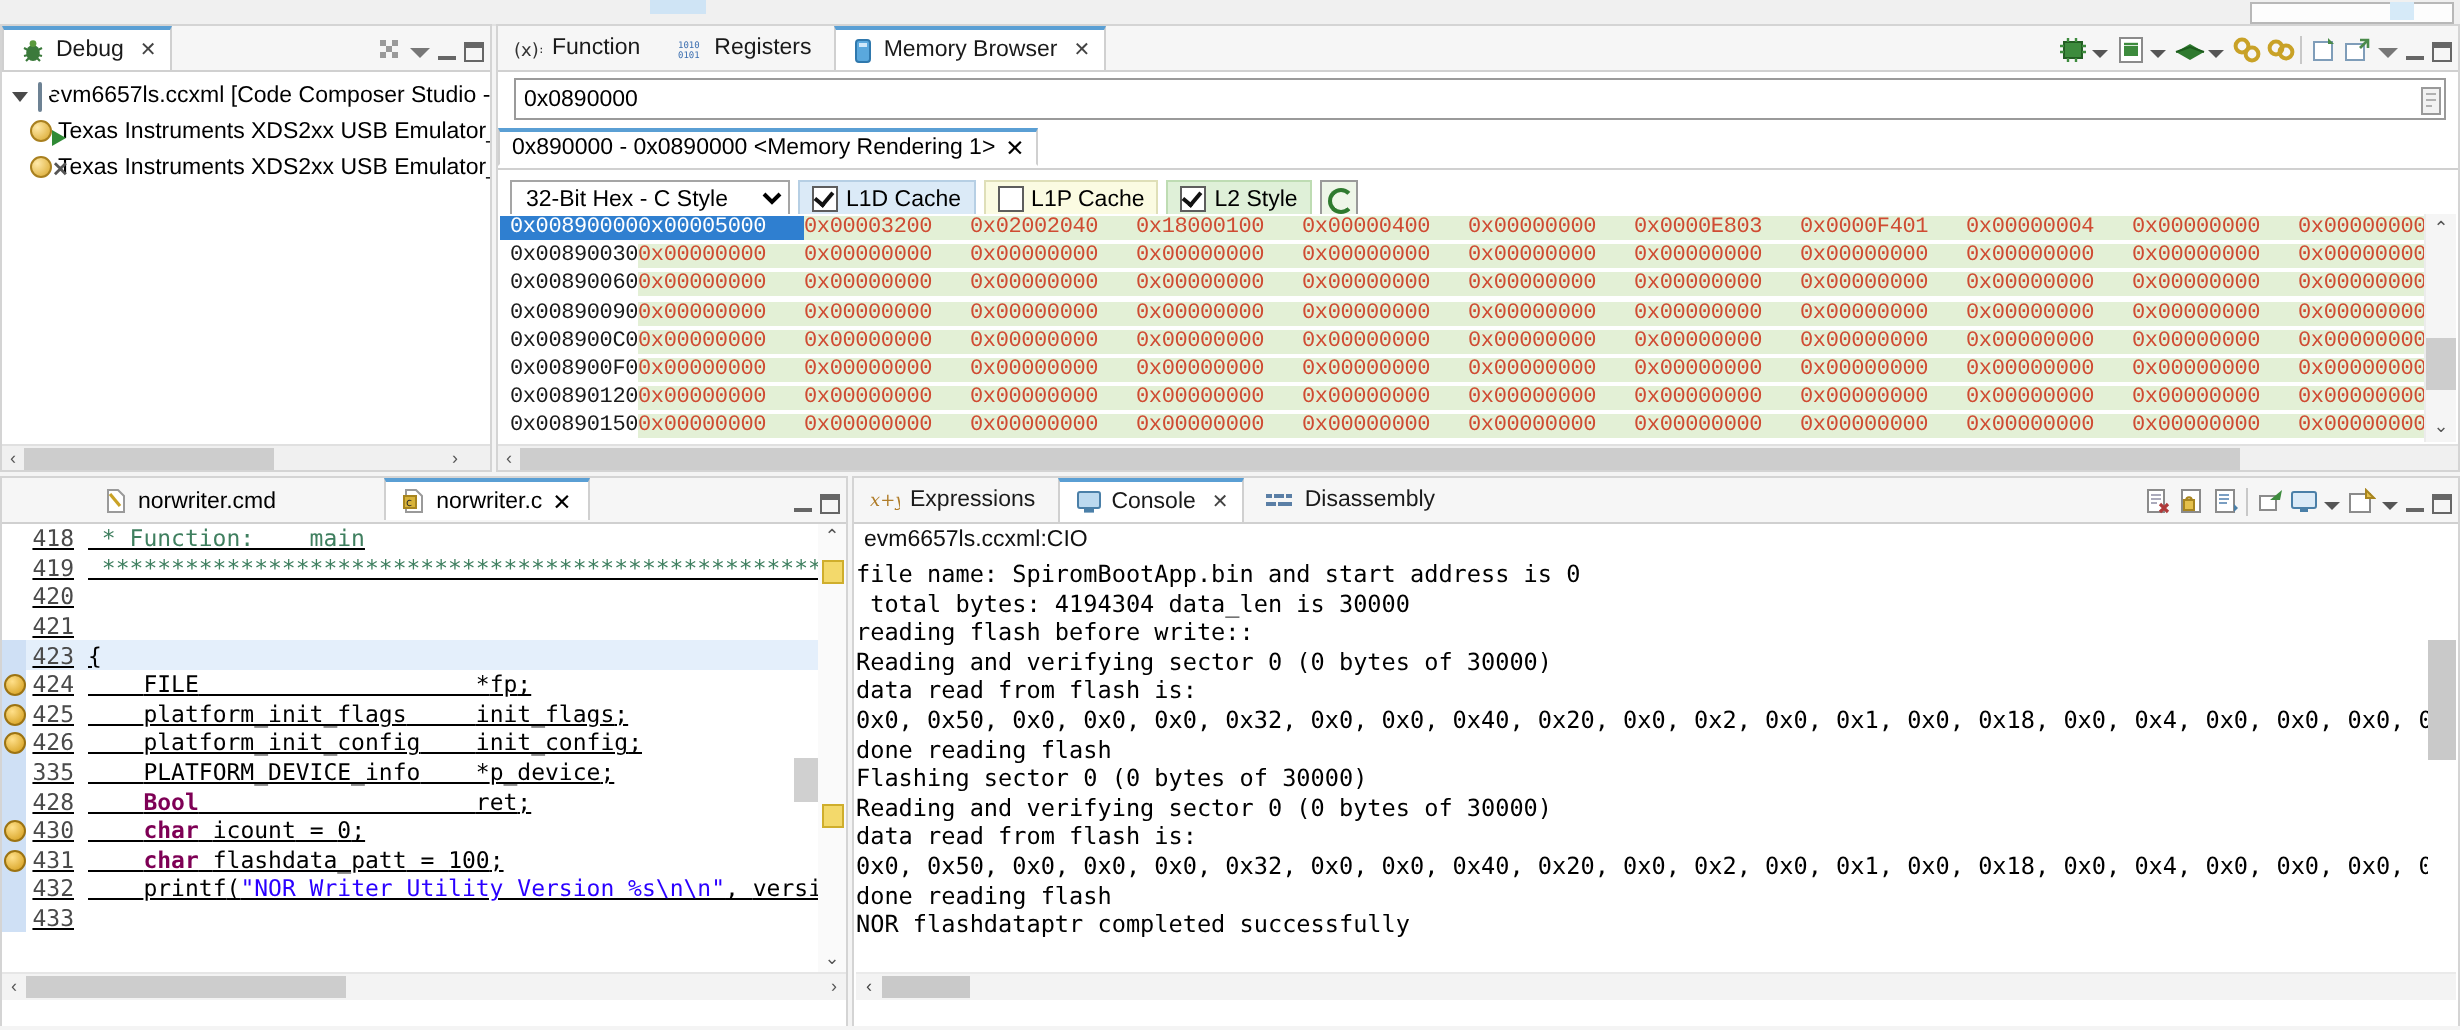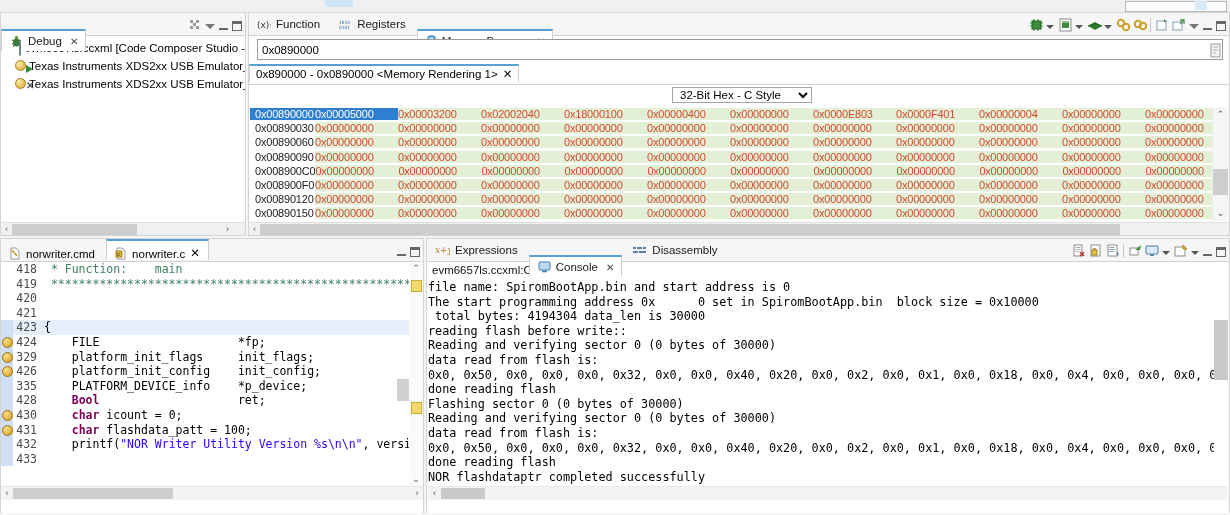--- a/index.html
+++ b/index.html
@@ -16,21 +16,21 @@
   .topstrip{position:absolute;left:0;top:0;width:1230px;height:12px;background:#f0f0f0;border-bottom:1px solid #e2e2e2;}
   .topstrip .ghost{position:absolute;top:0;left:325px;width:28px;height:7px;background:#cfe4f5;}
   .topstrip .ghost2{position:absolute;top:1px;left:1125px;width:100px;height:9px;border:1px solid #b8b8b8;background:#fdfdfd;}
   .topstrip .ghost3{position:absolute;top:1px;left:1195px;width:12px;height:9px;background:#d6eaf8;}
 
   
   .panel{position:absolute;background:#fff;border:1px solid #d4d4d4;box-sizing:border-box;}
   .tabbar{position:relative;height:23px;background:#f6f6f6;border-bottom:1px solid #d0d0d0;box-sizing:border-box;}
   .tab{display:inline-flex;align-items:center;height:22px;padding:0 8px;font-size:11.5px;color:#1a1a1a;
        box-sizing:border-box;gap:5px;vertical-align:top;position:relative;}
-  .tab.active{background:#ffffff;border-left:1px solid #d0d0d0;border-right:1px solid #d0d0d0;border-top:2px solid #5a9fd4;margin-top:16px;}
+  .tab.active{background:#ffffff;border-left:1px solid #d0d0d0;border-right:1px solid #d0d0d0;border-top:2px solid #5a9fd4;}
   .tab .xmark{font-size:10px;color:#444;margin-left:3px;letter-spacing:-1px;}
   .panel-tools{position:absolute;right:3px;top:2px;display:flex;align-items:center;gap:4px;height:19px;}
 
   .icon{display:inline-block;line-height:1;}
   .mini{width:13px;height:13px;display:inline-block;position:relative;}
 
   
   .tri{width:0;height:0;border-left:5px solid transparent;border-right:5px solid transparent;border-top:5px solid #777;margin-top:3px;}
   .minz{width:9px;height:2px;background:#666;margin-top:8px;}
   .maxz{width:10px;height:10px;border:1px solid #666;border-top-width:3px;box-sizing:border-box;margin-top:3px;}
@@ -52,51 +52,51 @@
   .hscroll .la,.hscroll .ra{position:absolute;top:0;width:11px;height:13px;text-align:center;line-height:12px;font-size:9px;color:#555;}
   .hscroll .la{left:0;}.hscroll .ra{right:12px;}
 
   
   #memory-panel{left:248px;top:12px;width:982px;height:224px;}
   .addrbar{height:21px;margin:3px 6px 0 8px;border:1px solid #9a9a9a;background:#fff;display:flex;align-items:center;
            padding:0 4px;box-sizing:border-box;font-size:11.5px;position:relative;}
   .rendertab{height:20px;margin:4px 0 0 0;border-bottom:1px solid #d0d0d0;position:relative;}
   .rendertab .rt{display:inline-flex;align-items:center;height:19px;padding:0 6px;font-size:11.5px;background:#fff;
      border:1px solid #d0d0d0;border-bottom:1px solid #fff;border-top:2px solid #5a9fd4;box-sizing:border-box;gap:5px;}
-  .memtools{height:22px;display:flex;align-items:center;gap:4px;padding:2px 0 0 6px;flex-direction:column;}
+  .memtools{height:22px;display:flex;align-items:flex-end;gap:4px;padding:2px 0 0 6px;}
   select.fmt{height:19px;font-size:11.5px;font-family:"Liberation Sans",sans-serif;width:140px;
      border:1px solid #a5a5a5;background:#fff;padding-left:3px;}
   .chk{display:inline-flex;align-items:center;gap:4px;height:19px;padding:0 6px;font-size:11.5px;box-sizing:border-box;border:1px solid transparent;}
   .chk .box{width:11px;height:11px;border:1px solid #5d5d5d;background:#fff;display:inline-block;position:relative;}
   .chk .box.on:after{content:"";position:absolute;left:2px;top:0px;width:4px;height:7px;border:solid #111;border-width:0 2px 2px 0;transform:rotate(40deg);}
   .chk.c1{background:#dbeaf7;border-color:#b6cfe4;}
   .chk.c2{background:#fbfbe2;border-color:#dfdfb8;}
   .chk.c3{background:#dff0d8;border-color:#bedcb3;}
   .refresh{width:17px;height:17px;border:1px solid #9a9a9a;background:#eef6e8;position:relative;}
   .refresh:after{content:"";position:absolute;left:3px;top:3px;width:9px;height:9px;border:2px solid #2f7a2f;border-right-color:transparent;border-radius:50%;}
 
   .hexwrap{position:absolute;left:1px;top:94px;right:1px;bottom:14px;overflow:hidden;background:#fff;}
-  .hexrow{display:flex;align-items:center;height:14.2px;font-family:Liberation Sans, sans-serif;font-size:11px;white-space:nowrap;}
+  .hexrow{display:flex;align-items:center;height:14.2px;font-family:Liberation Mono, monospace;font-size:11px;white-space:nowrap;}
   .addrcell{width:78px;padding-left:5px;color:#1a1a1a;box-sizing:border-box;letter-spacing:-0.2px;}
   .addrcell.sel{background:#2f7fd0;color:#fff;}
   .hexcells{background:#e3f0d6;display:inline-flex;}
   .hc{width:83px;color:#cf4b32;box-sizing:border-box;letter-spacing:-0.2px;}
   .hc.sel{background:#2f7fd0;color:#ffffff;}
   .vscroll{position:absolute;right:1px;top:94px;bottom:14px;width:15px;background:#f5f5f5;border-left:1px solid #ececec;}
   .vscroll .up,.vscroll .dn{position:absolute;left:0;width:15px;height:15px;text-align:center;line-height:14px;font-size:9px;color:#555;}
   .vscroll .up{top:0;}.vscroll .dn{bottom:0;}
   .vscroll .vthumb{position:absolute;left:0;width:15px;top:62px;height:26px;background:#cdcdcd;}
 
   
   #editor-panel{left:0;top:238px;width:424px;height:277px;}
   .edtabbar{height:22px;background:#f6f6f6;position:relative;border-bottom:1px solid #d0d0d0;}
-  .edtab{display:inline-flex;align-items:flex-end;height:21px;padding:0 8px;font-size:11.5px;gap:5px;box-sizing:border-box;}
+  .edtab{display:inline-flex;align-items:center;height:21px;padding:0 8px;font-size:11.5px;gap:5px;box-sizing:border-box;margin-left:43px;}
   .edtab.active{background:#fff;border-left:1px solid #d0d0d0;border-right:1px solid #d0d0d0;border-top:2px solid #5a9fd4;}
   .code{position:absolute;left:0;top:23px;right:0;bottom:27px;overflow:hidden;background:#fff;}
-  .cline{display:flex;height:14.6px;align-items:flex-start;font-family:"DejaVu Sans Mono",monospace;font-size:11.5px;white-space:pre;}
+  .cline{display:flex;height:14.6px;align-items:center;font-family:"DejaVu Sans Mono",monospace;font-size:11.5px;white-space:pre;text-decoration:underline;}
   .cline.hl{background:#e4effb;}
   .gut{width:12px;height:14.6px;flex:0 0 12px;box-sizing:border-box;}
   .gut.blue{background:#cfe0f5;}
   .gut.bp{background:#cfe0f5;position:relative;}
   .gut.bp:after{content:"";position:absolute;left:1px;top:2px;width:9px;height:9px;border-radius:50%;background:radial-gradient(circle at 35% 30%,#ffe08a,#d29a16);border:1px solid #9c7312;}
   .lnum{width:28px;flex:0 0 28px;text-align:right;padding-right:4px;color:#4a4a4a;box-sizing:border-box;}
   .ctext{padding-left:3px;}
   .kw{color:#7e0055;font-weight:bold;}
   .str{color:#2a00ff;}
   .cmt{color:#3f7f5f;}
@@ -492,21 +492,21 @@
       </div>
     </div>
 
     <div class="code" id="codearea">
         <div class="cline"><div class="gut"></div><div class="lnum">418</div><div class="ctext"><span class="cmt"> * Function:    main</span></div></div>
         <div class="cline"><div class="gut"></div><div class="lnum">419</div><div class="ctext"><span class="cmt"> ***********************************************************</span></div></div>
         <div class="cline"><div class="gut"></div><div class="lnum">420</div><div class="ctext"></div></div>
         <div class="cline"><div class="gut"></div><div class="lnum">421</div><div class="ctext"></div></div>
         <div class="cline hl"><div class="gut blue"></div><div class="lnum">423</div><div class="ctext"><span>{</span></div></div>
         <div class="cline"><div class="gut bp"></div><div class="lnum">424</div><div class="ctext"><span>    </span><span>FILE</span><span>                    *</span><span>fp</span><span>;</span></div></div>
-        <div class="cline"><div class="gut bp"></div><div class="lnum">329</div><div class="ctext"><span>    </span><span>platform_init_flags</span><span>     </span><span>init_flags</span><span>;</span></div></div>
+        <div class="cline"><div class="gut bp"></div><div class="lnum">425</div><div class="ctext"><span>    </span><span>platform_init_flags</span><span>     </span><span>init_flags</span><span>;</span></div></div>
         <div class="cline"><div class="gut bp"></div><div class="lnum">426</div><div class="ctext"><span>    </span><span>platform_init_config</span><span>    </span><span>init_config</span><span>;</span></div></div>
         <div class="cline"><div class="gut blue"></div><div class="lnum">335</div><div class="ctext"><span>    </span><span>PLATFORM_DEVICE_info</span><span>    *</span><span>p_device</span><span>;</span></div></div>
         <div class="cline"><div class="gut blue"></div><div class="lnum">428</div><div class="ctext"><span>    </span><span class="kw">Bool</span><span>                    </span><span>ret</span><span>;</span></div></div>
         <div class="cline"><div class="gut bp"></div><div class="lnum">430</div><div class="ctext"><span>    </span><span class="kw">char</span><span> </span><span>icount</span><span> = </span><span>0</span><span>;</span></div></div>
         <div class="cline"><div class="gut bp"></div><div class="lnum">431</div><div class="ctext"><span>    </span><span class="kw">char</span><span> </span><span>flashdata_patt</span><span> = </span><span>100</span><span>;</span></div></div>
         <div class="cline"><div class="gut blue"></div><div class="lnum">432</div><div class="ctext"><span>    </span><span>printf</span><span>(</span><span class="str">"NOR Writer Utility Version %s\n\n"</span><span>, </span><span>version</span></div></div>
         <div class="cline"><div class="gut blue"></div><div class="lnum">433</div><div class="ctext"></div></div>
       </div>
 
     <div class="edgray" style="top:140px;height:22px"></div>
@@ -602,21 +602,20 @@
         </span>
         <span class="tri" style="border-top-color:#555;border-left-width:4px;border-right-width:4px;border-top-width:4px;margin-top:5px"></span>
         <span class="minz"></span>
         <span class="maxz"></span>
       </div>
     </div>
 
     <div class="cons-head">evm6657ls.ccxml:CIO</div>
     <div class="cons-body" id="consbody">
         <div class="cons-line">file name: SpiromBootApp.bin and start address is 0</div>
-        <div class="cons-line">The start programming address 0x      0 set in SpiromBootApp.bin  block size = 0x10000</div>
         <div class="cons-line"> total bytes: 4194304 data_len is 30000</div>
         <div class="cons-line">reading flash before write::</div>
         <div class="cons-line">Reading and verifying sector 0 (0 bytes of 30000)</div>
         <div class="cons-line">data read from flash is:</div>
         <div class="cons-line">0x0, 0x50, 0x0, 0x0, 0x0, 0x32, 0x0, 0x0, 0x40, 0x20, 0x0, 0x2, 0x0, 0x1, 0x0, 0x18, 0x0, 0x4, 0x0, 0x0, 0x0, 0x0, 0x0, 0x0</div>
         <div class="cons-line">done reading flash</div>
         <div class="cons-line">Flashing sector 0 (0 bytes of 30000)</div>
         <div class="cons-line">Reading and verifying sector 0 (0 bytes of 30000)</div>
         <div class="cons-line">data read from flash is:</div>
         <div class="cons-line">0x0, 0x50, 0x0, 0x0, 0x0, 0x32, 0x0, 0x0, 0x40, 0x20, 0x0, 0x2, 0x0, 0x1, 0x0, 0x18, 0x0, 0x4, 0x0, 0x0, 0x0, 0x0, 0x0, 0x0</div>

